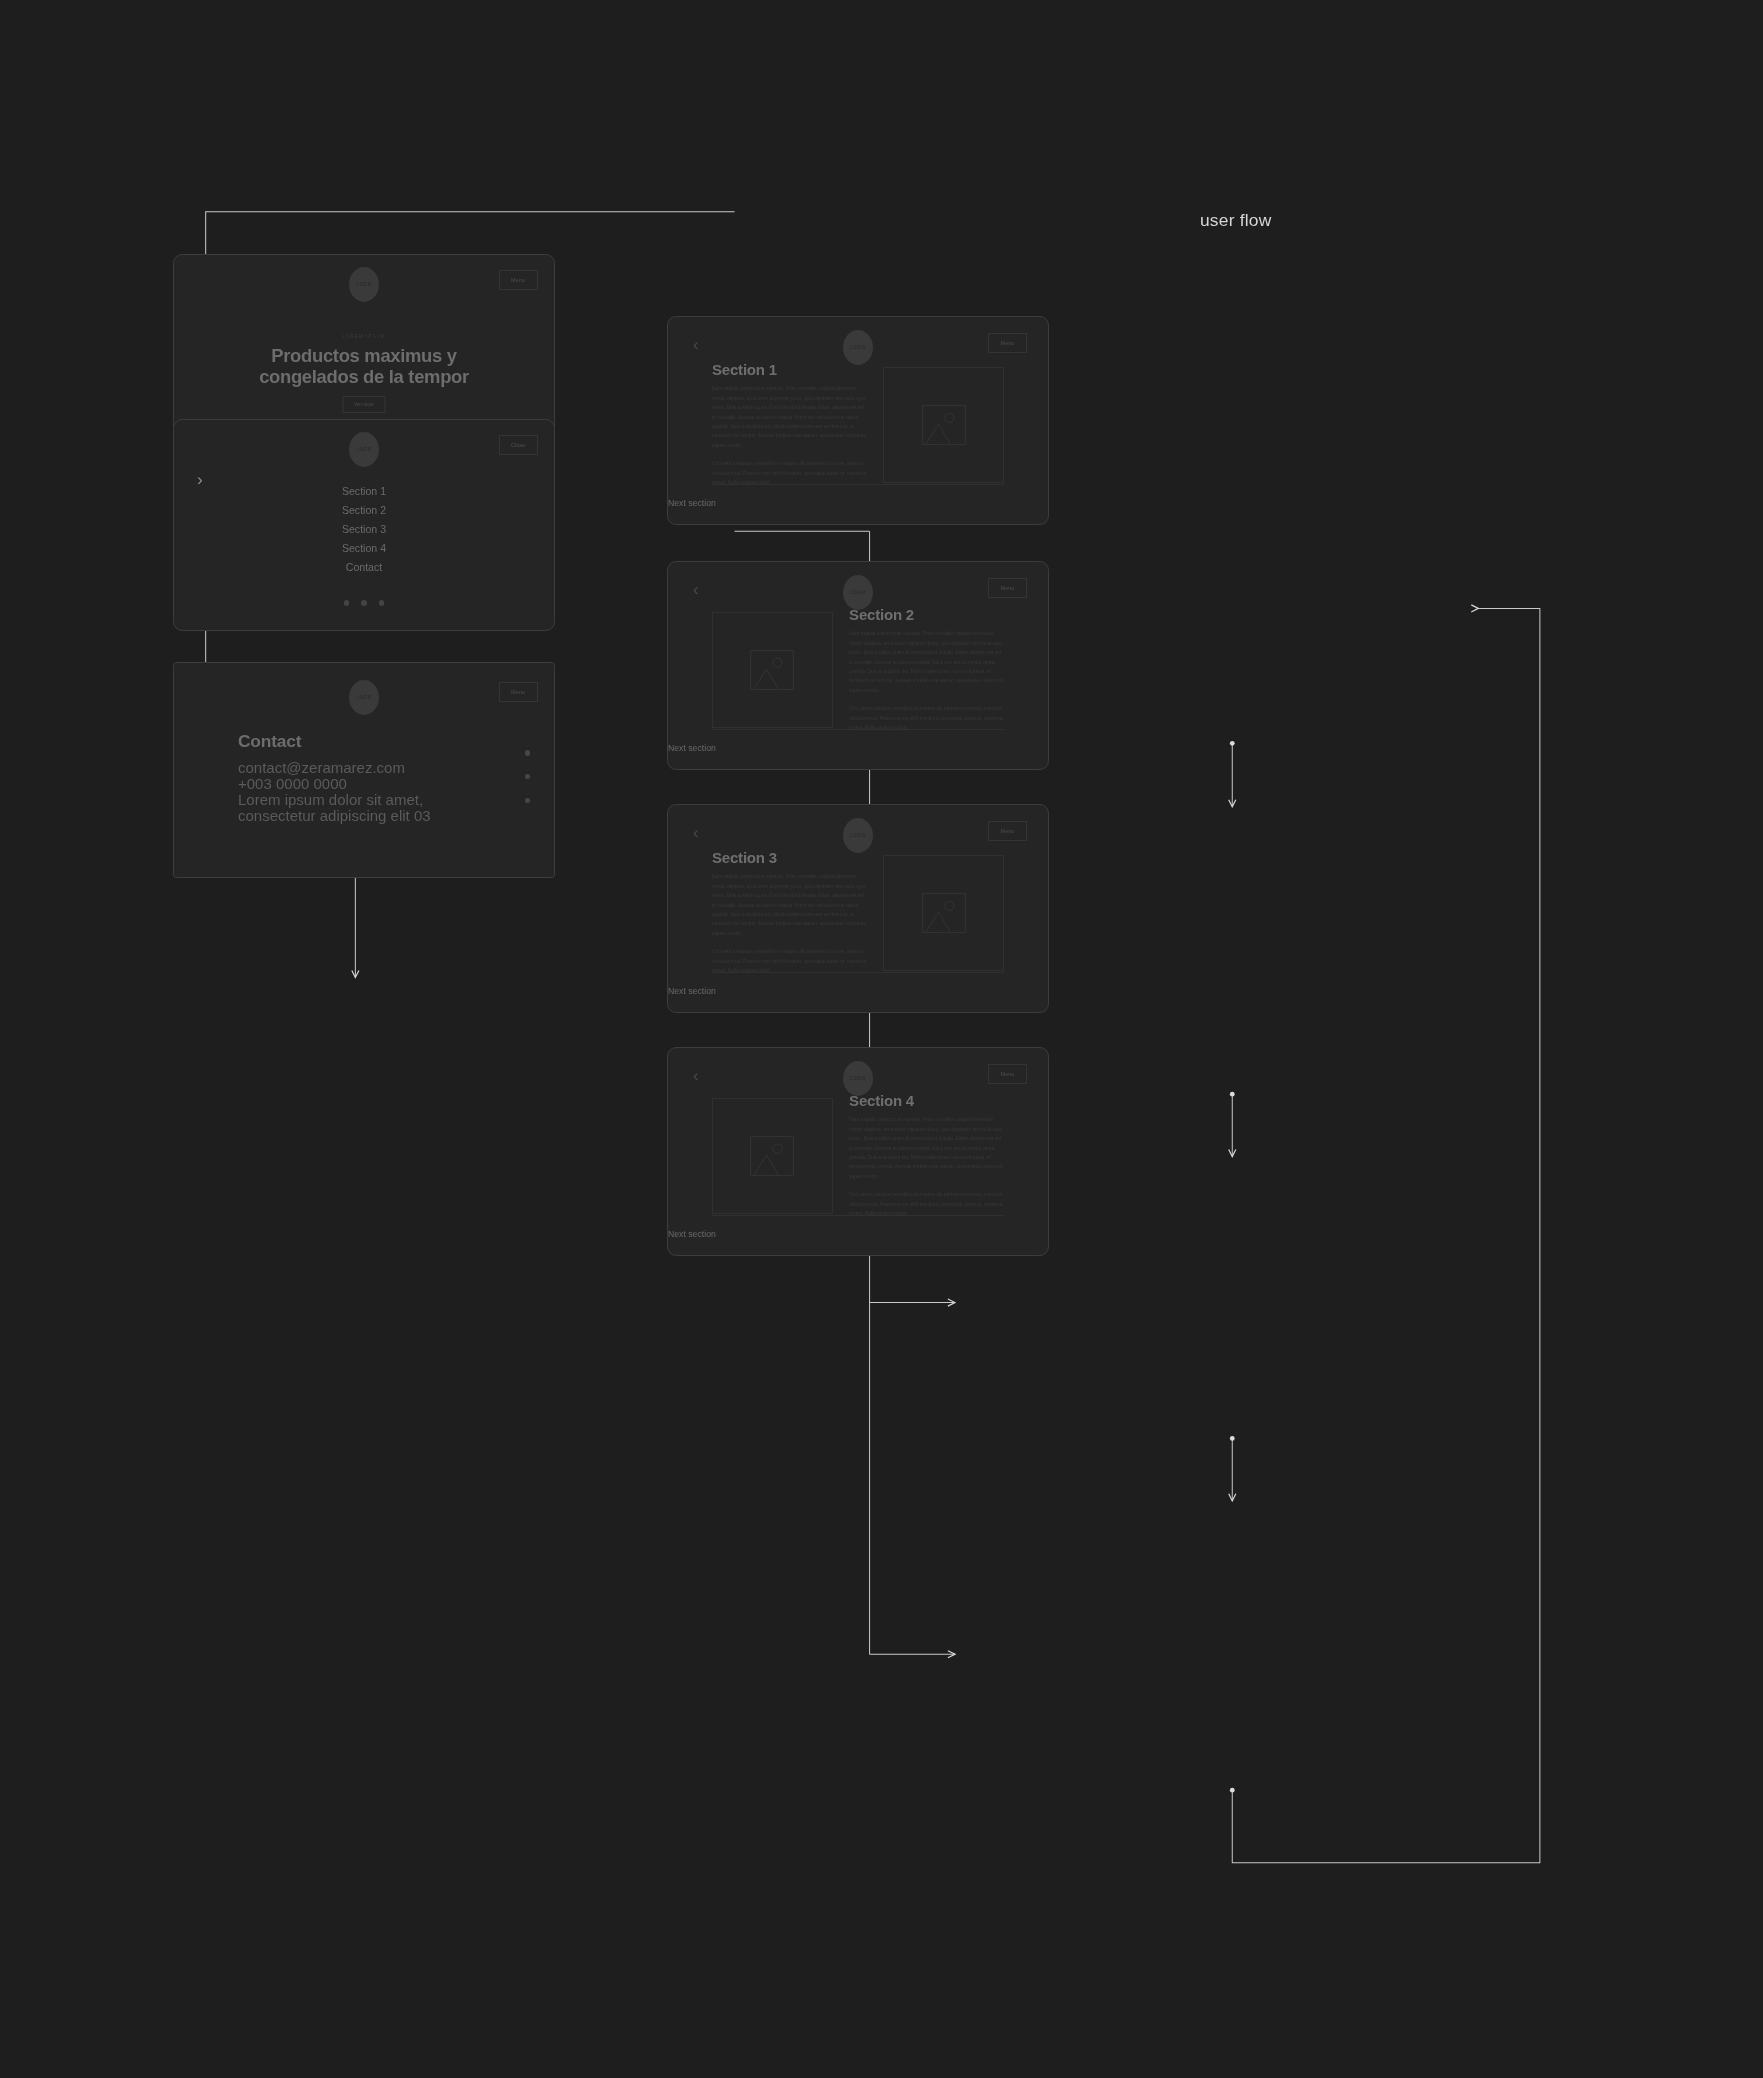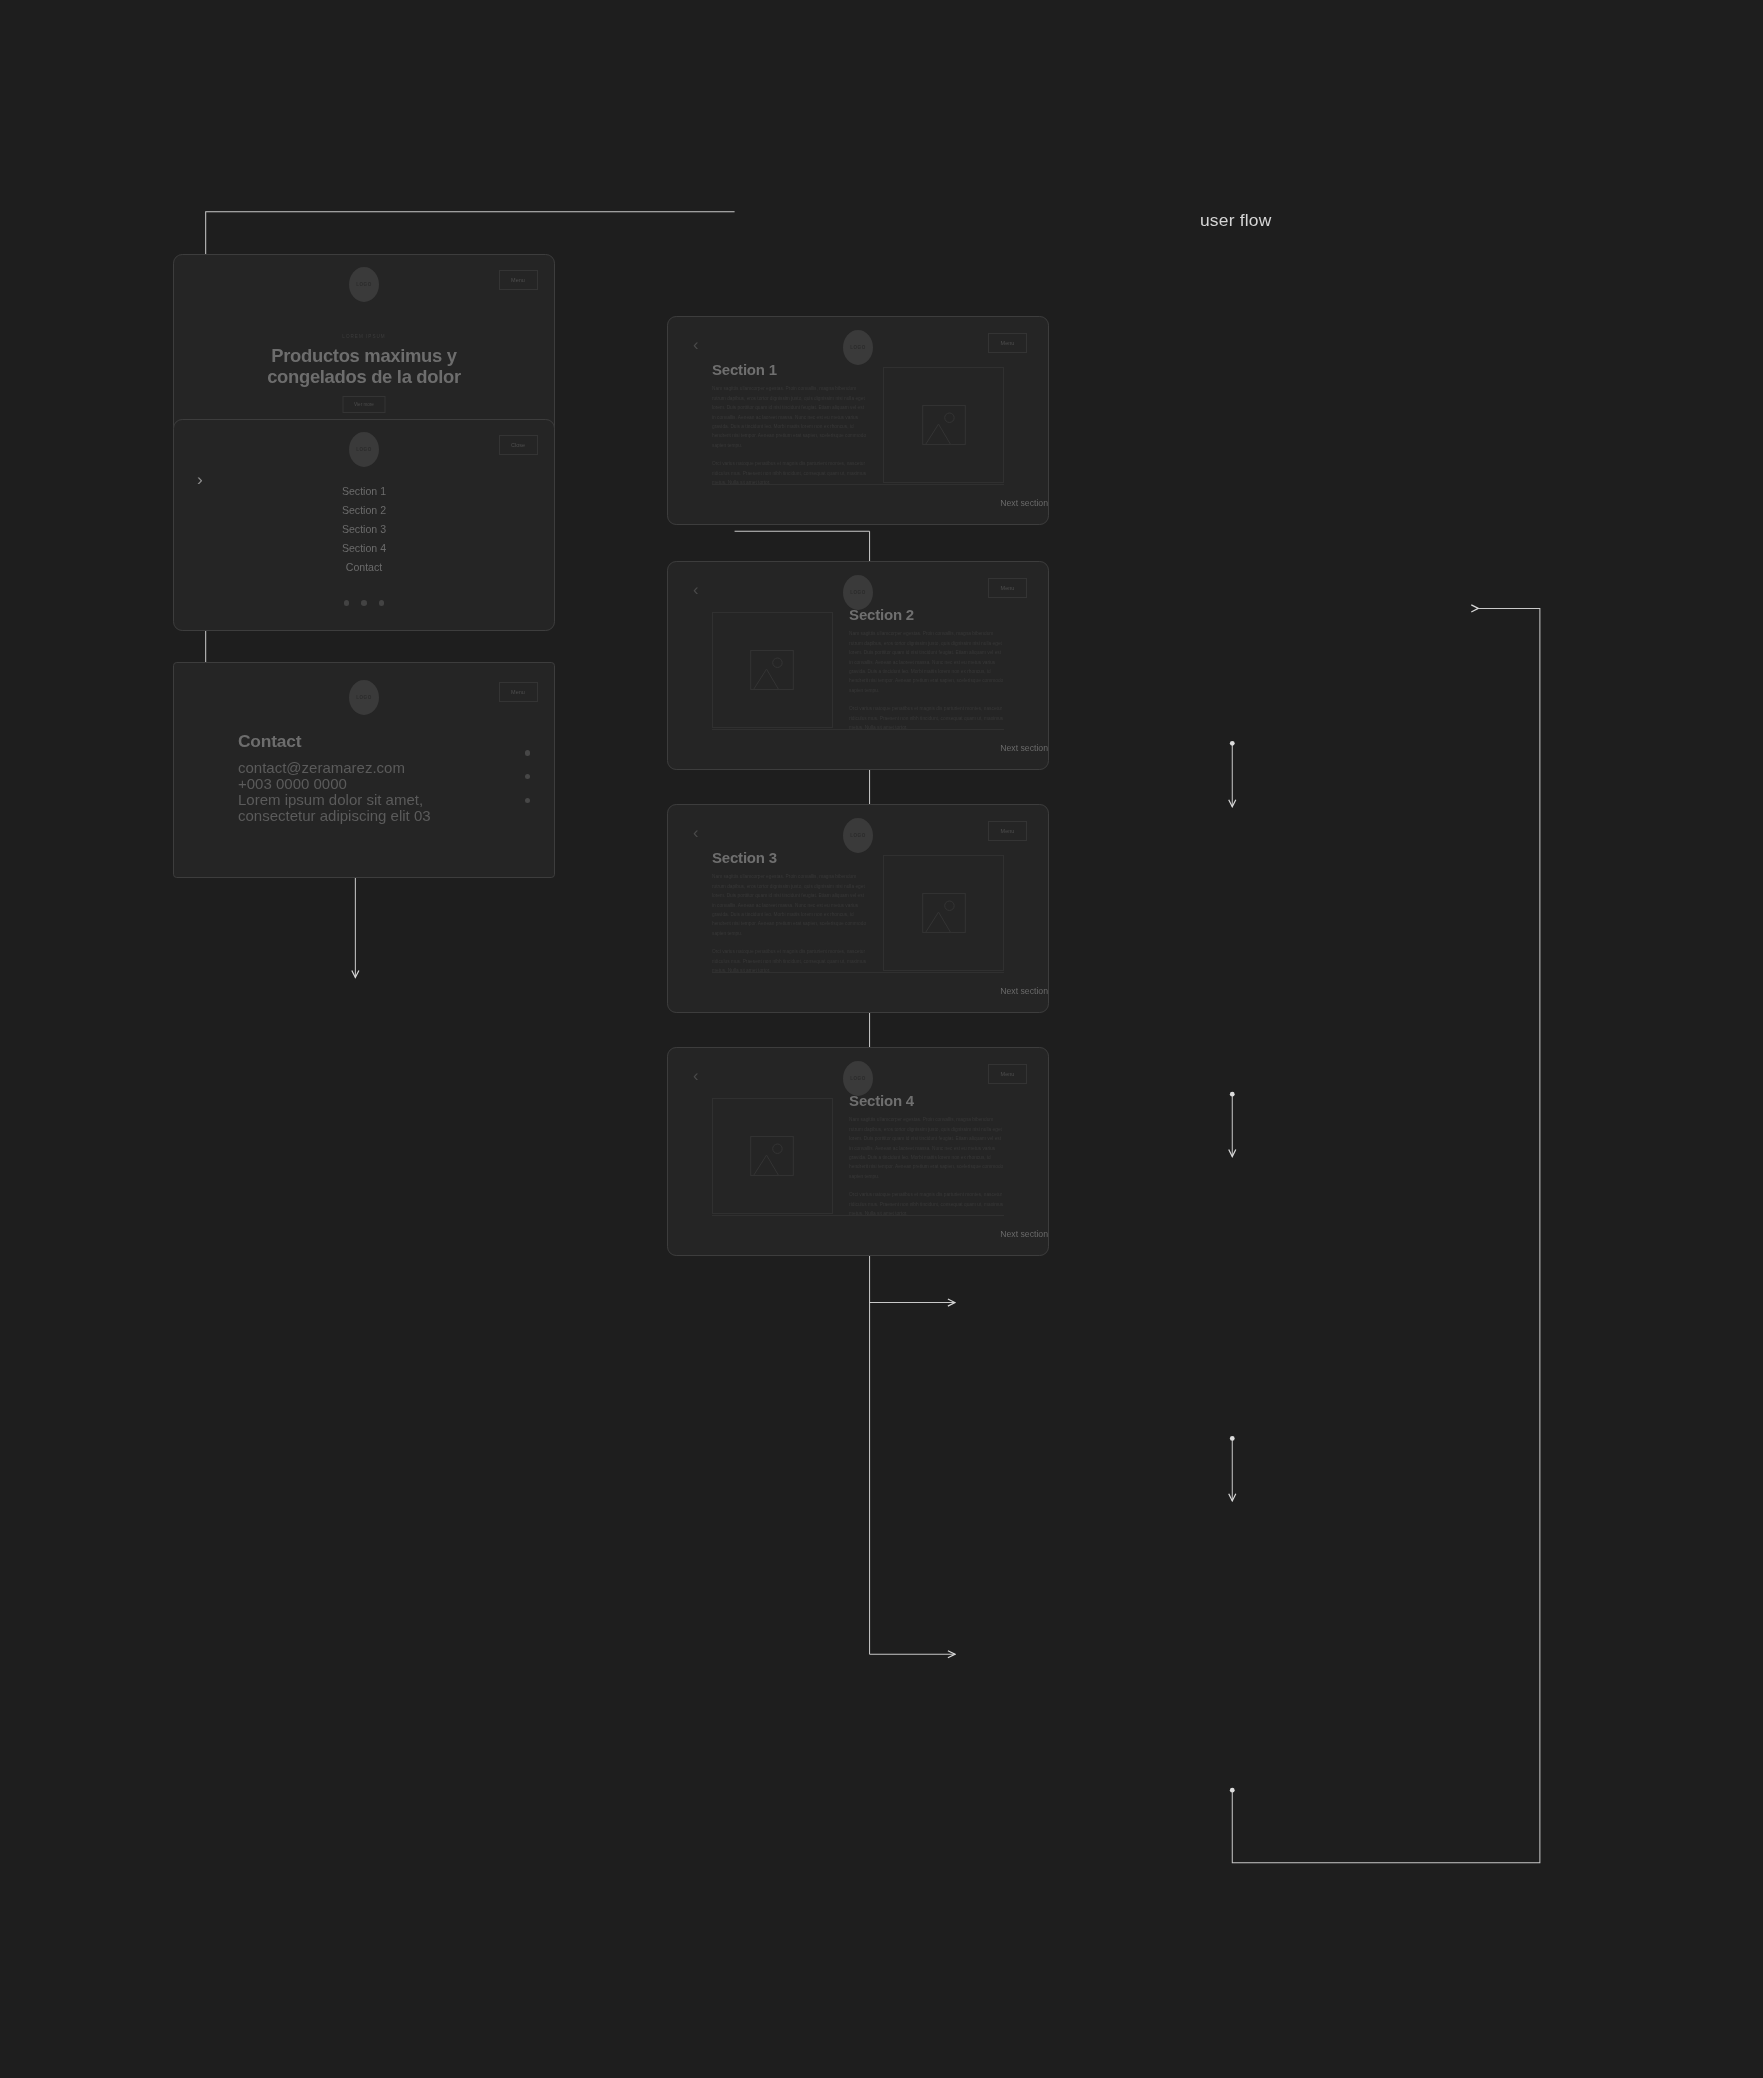--- a/index.html
+++ b/index.html
@@ -141,21 +141,21 @@
     width: 123px; height: 116px; border: 0.9px solid #303030; margin-top: 6.4px;
     display: flex; align-items: center; justify-content: center;
   }
   .sec-img svg { display: block; }
   .sec-rule {
     position: absolute; left: 44px; right: 44px; bottom: 39px;
     height: 0.9px; background: #303030;
   }
   .sec-next {
     position: absolute; left: 0; right: 0; bottom: 16.5px;
-    text-align: right; color: #6a6a6a; font-size: 8.7px;
+    text-align: left; color: #6a6a6a; font-size: 8.7px;
   }
 
   
   .flow-title {
     position: absolute; left: 1200px; top: 204px;
     color: #d6d6d6; font-size: 17.4px; font-weight: 400; letter-spacing: 0.2px;
     z-index: 3;
   }
 </style>
 </head>
@@ -204,21 +204,21 @@
   </svg>
 
   <div class="flow-title">user flow</div>
 
   <div class="screen" id="hero">
     <div class="logo-circle">LOGO</div>
     <div class="menu-btn">Menu</div>
     <div class="hero-eyebrow">LOREM IPSUM</div>
     <div class="hero-title">
       <span>Productos maximus y</span><br>
-      <span>congelados de la dolor</span>
+      <span>congelados de la tempor</span>
     </div>
     <div class="hero-cta">Vier more</div>
     <div class="hero-tabs">
       <div class="hero-tab">Section 1</div>
       <div class="hero-tab">Section 2</div>
       <div class="hero-tab">Section 3</div>
       <div class="hero-tab">Section 4</div>
     </div>
   </div>
 

